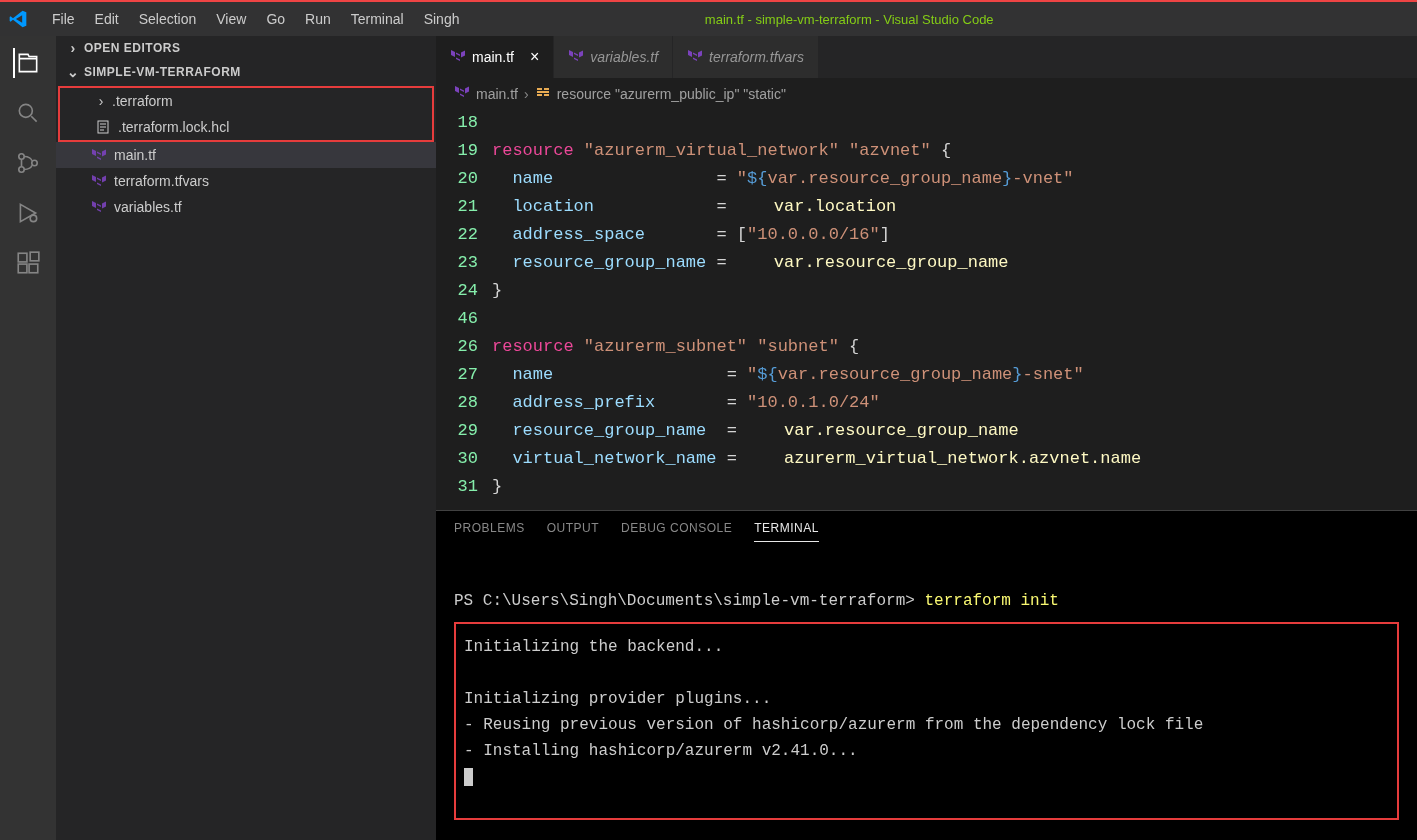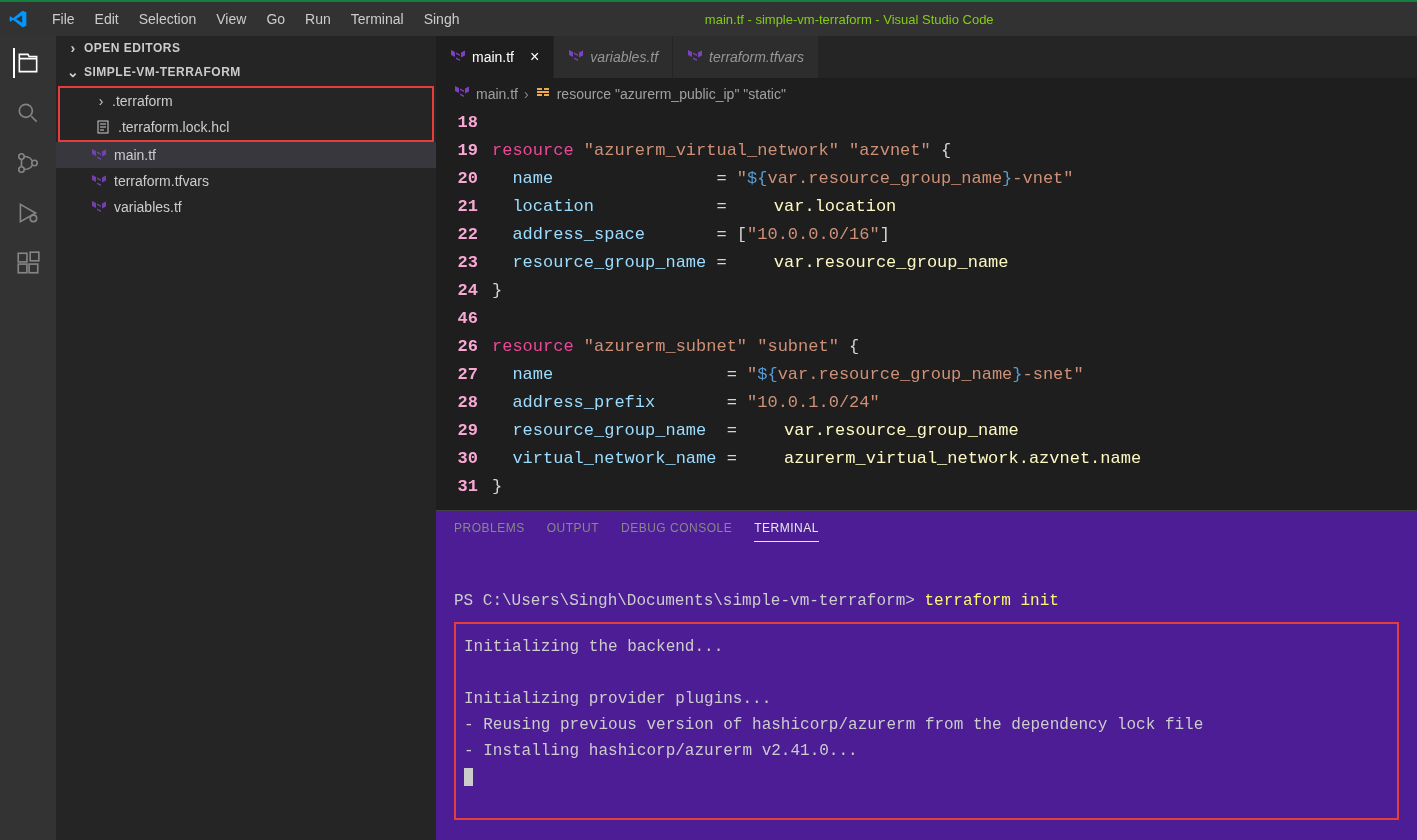--- a/index.html
+++ b/index.html
@@ -11,21 +11,21 @@
   width: 1417px;
   height: 840px;
   overflow: hidden;
 }
 .titlebar {
   height: 36px;
   background: #323233;
   display: flex;
   align-items: center;
   padding: 0 8px;
-  border-top: 2px solid #15803d;
+  border-top: 2px solid #ef4444;
 }
 .titlebar .logo {
   width: 20px;
   height: 20px;
   margin-right: 14px;
 }
 .menu { display: flex; gap: 0; }
 .menu-item {
   padding: 6px 10px;
   color: #cccccc;
@@ -167,37 +167,36 @@
   flex: 1;
   display: flex;
   font-family: Consolas, "Courier New", monospace;
   font-size: 17px;
   line-height: 28px;
   overflow: hidden;
 }
 .line-numbers {
   width: 56px;
   text-align: right;
-  color: #f9a8d4;
+  color: #86efac;
   padding: 0 14px 0 0;
   user-select: none;
-  font-weight: bold;
 }
 .code-content { flex: 1; padding-right: 10px; white-space: pre; }
 .tok-keyword { color: #ec4899; }
 .tok-string { color: #ce9178; }
 .tok-op { color: #d4d4d4; }
 .tok-member { color: #9cdcfe; }
 .tok-var { color: #fef9c3; margin-left: 37px; }
 .tok-interp { color: #569cd6; }
 .tok-punc { color: #d4d4d4; }
 .panel-area {
   height: 330px;
   border-top: 1px solid #414141;
-  background: #4c1d95;
+  background: #000000;
   display: flex;
   flex-direction: column;
 }
 .panel-tabs {
   display: flex;
   gap: 22px;
   padding: 10px 18px 0 18px;
   font-size: 12px;
   letter-spacing: 0.5px;
 }

